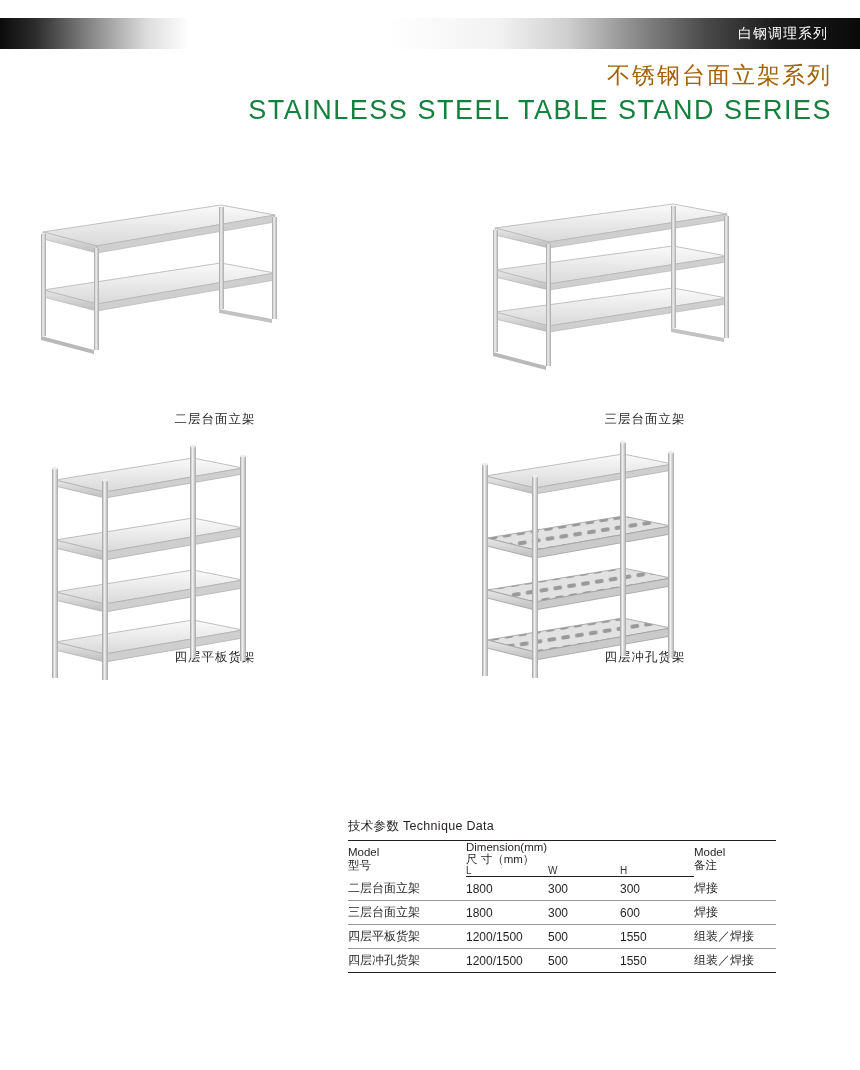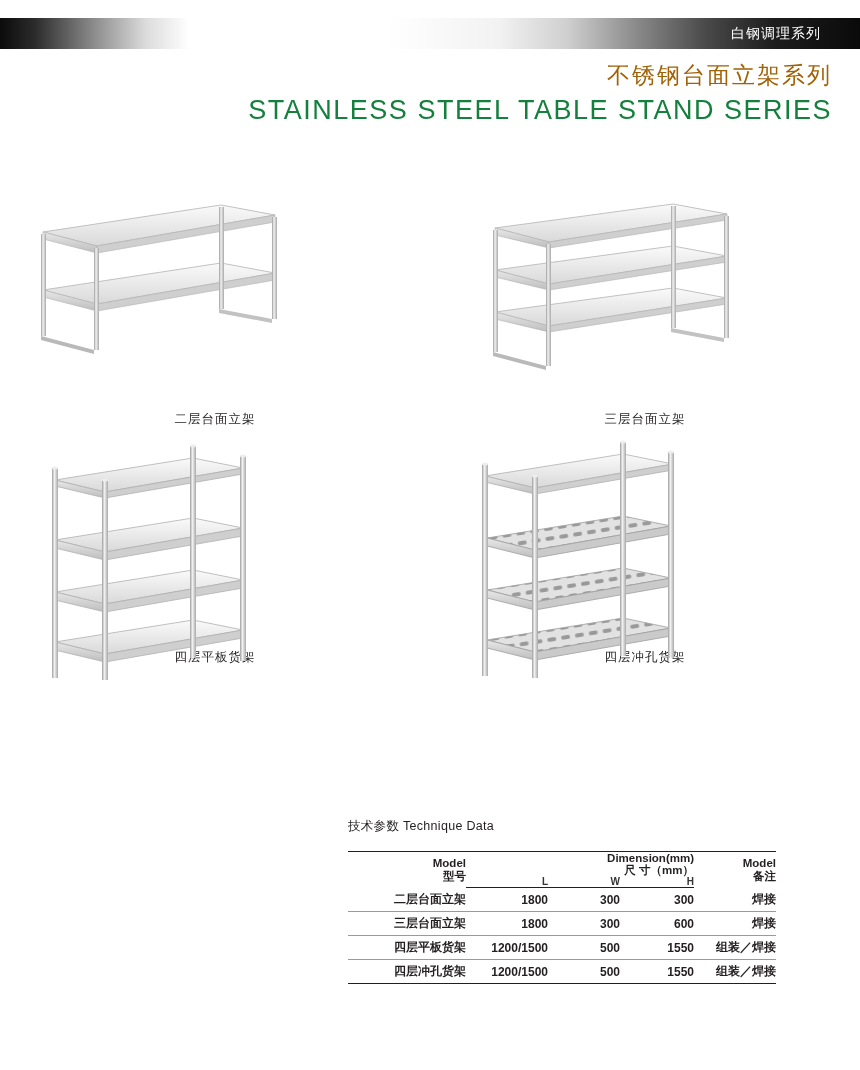--- a/index.html
+++ b/index.html
@@ -39,21 +39,21 @@
         #ffffff 45%,
         #f2f2f2 58%,
         #cfcfcf 66%,
         #8a8a8a 74%,
         #4a4a4a 82%,
         #1d1d1d 90%,
         #0a0a0a 100%);
   }
   .header-title {
     position: absolute;
-    right: 39px;
+    right: 32px;
     top: 6px;
     font-size: 14px;
     letter-spacing: 1px;
     color: #ffffff;
     line-height: 19px;
   }
 
   
   .title-cn {
     position: absolute;
@@ -107,31 +107,31 @@
   
   .spec {
     position: absolute;
     left: 348px;
     top: 818px;
     width: 428px;
   }
   .spec-title {
     font-size: 12.5px;
     color: #231f20;
-    margin-bottom: 16px;
+    margin-bottom: 5px;
     letter-spacing: .3px;
   }
   table.spec-table {
     border-collapse: collapse;
     width: 428px;
     font-size: 11.5px;
   }
   table.spec-table td, table.spec-table th {
-    text-align: right;
-    font-weight: bold;
+    text-align: left;
+    font-weight: normal;
     padding: 0;
   }
   .hdr-top td {
     border-top: 1.6px solid #231f20;
   }
   .hdr-line td {
     border-bottom: 1.2px solid #231f20;
   }
   .th-main {
     line-height: 13px;

